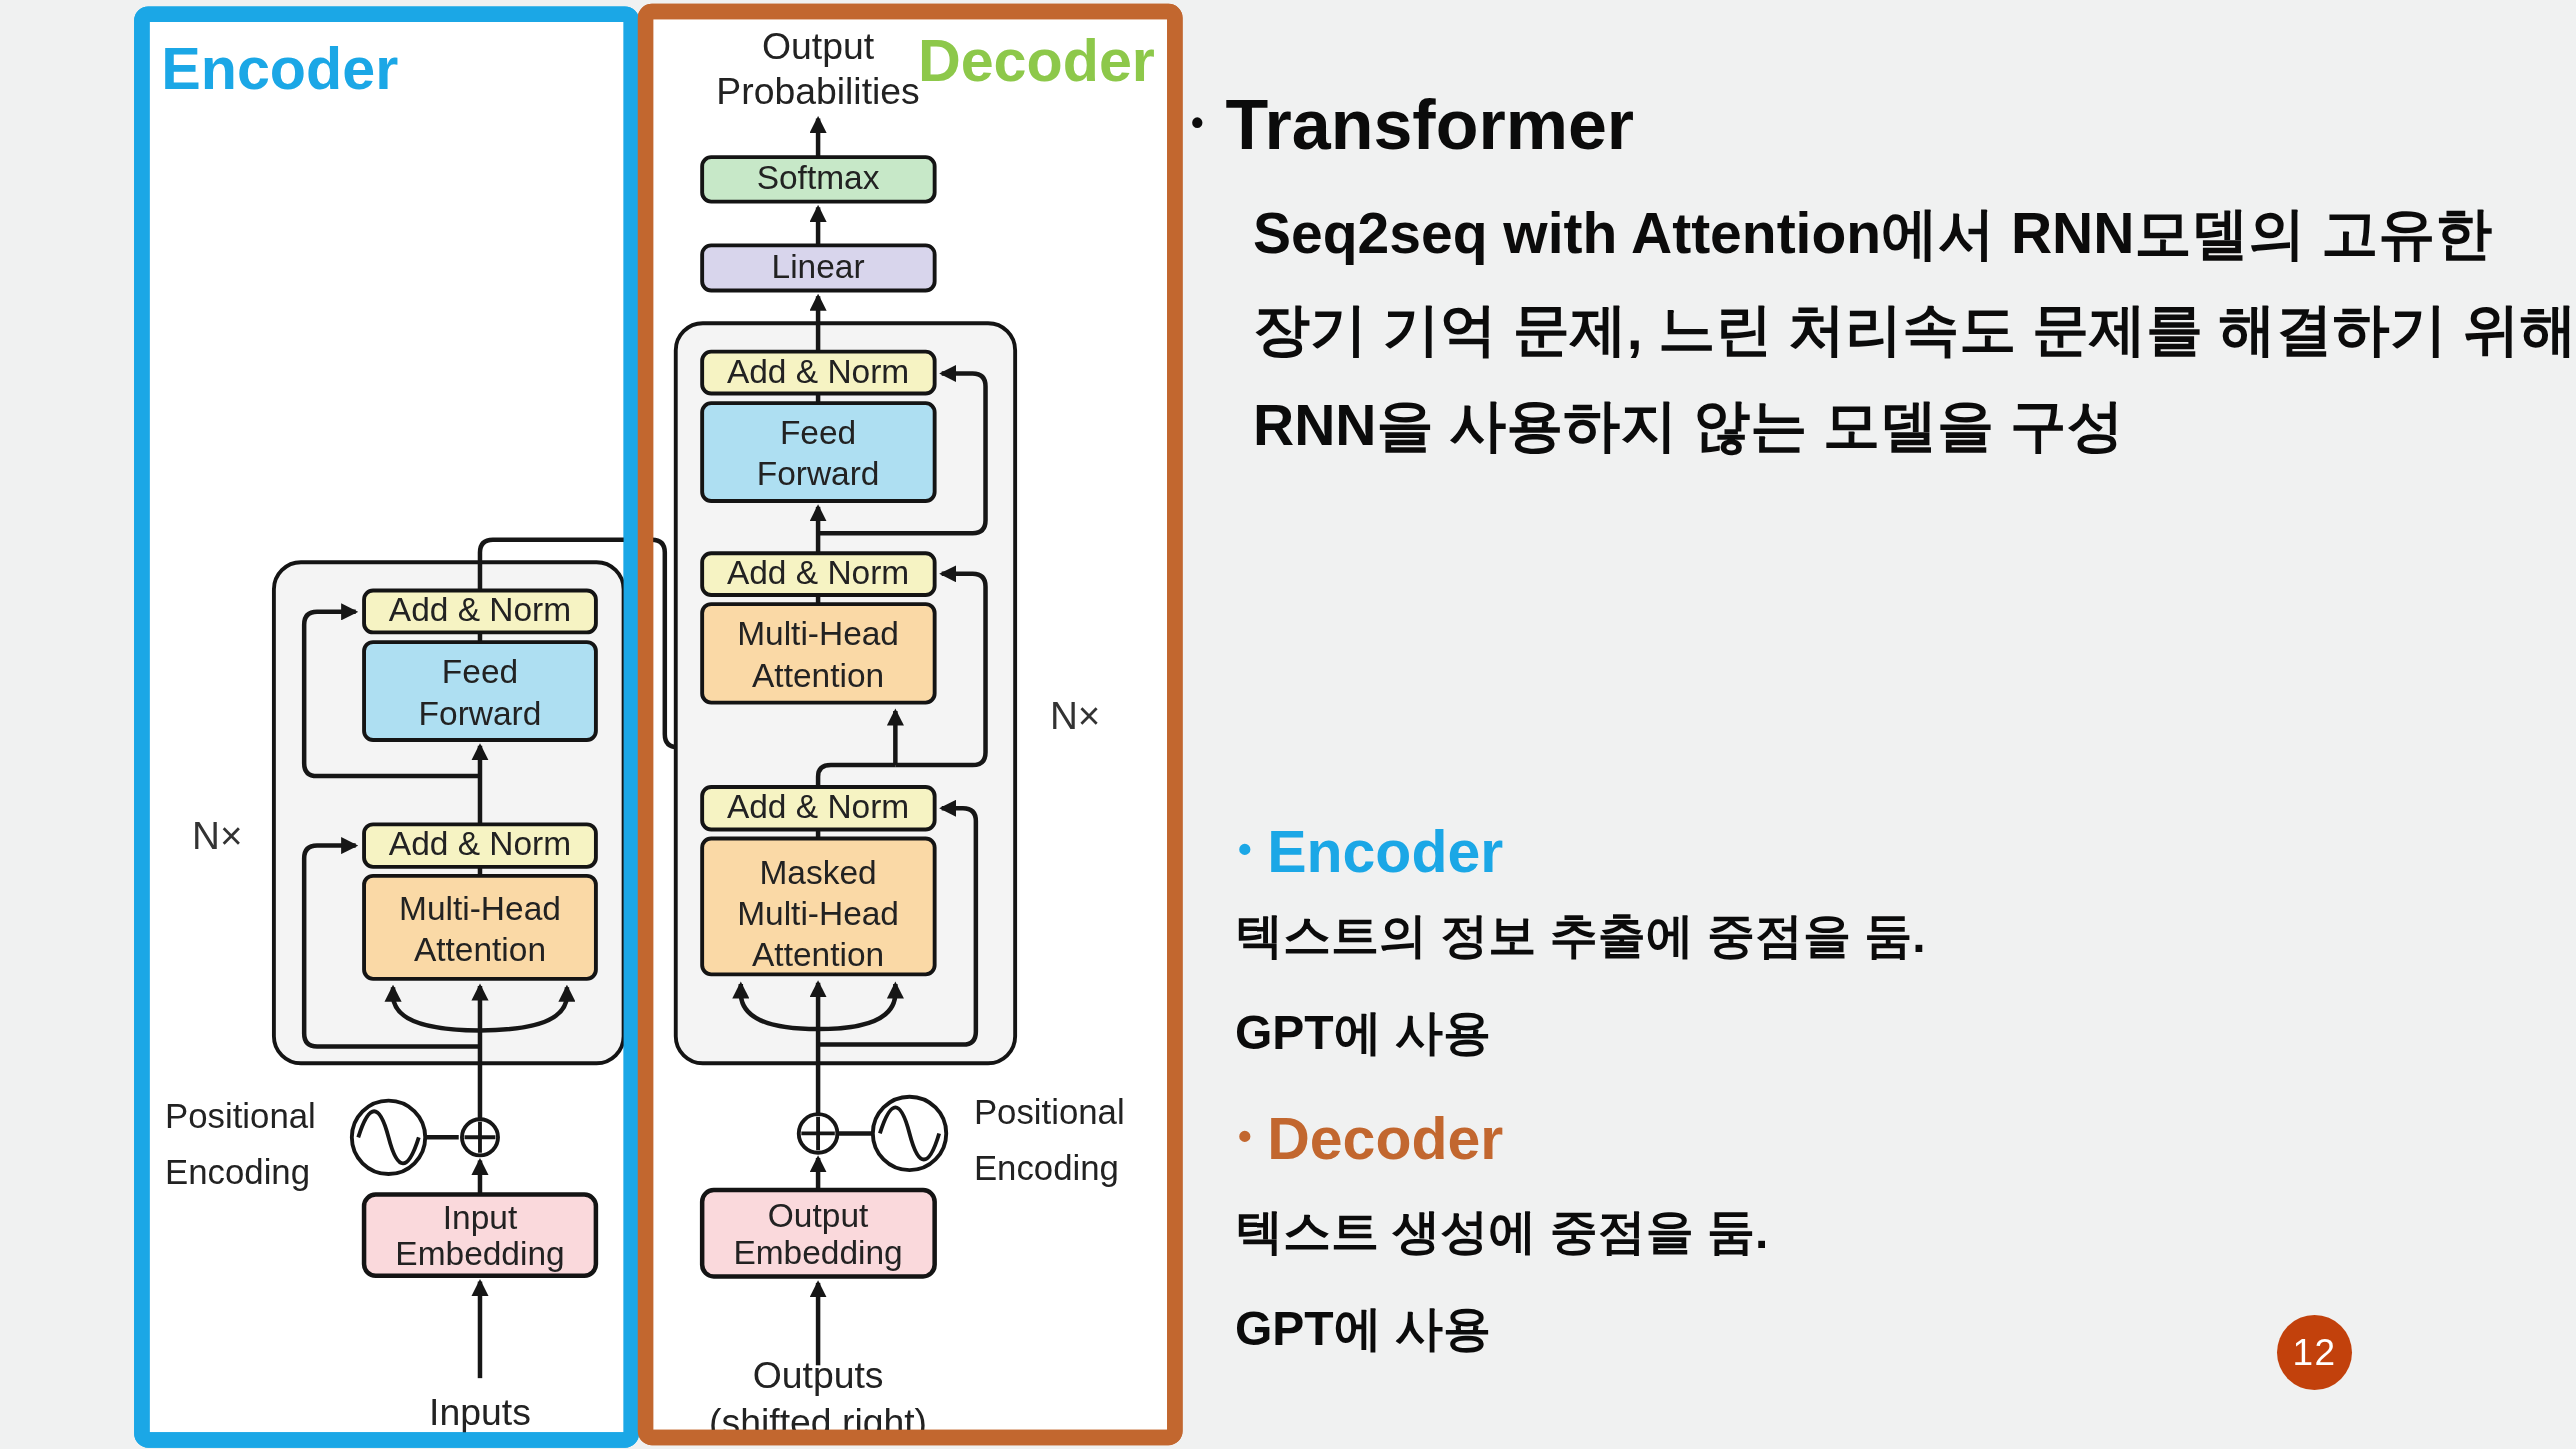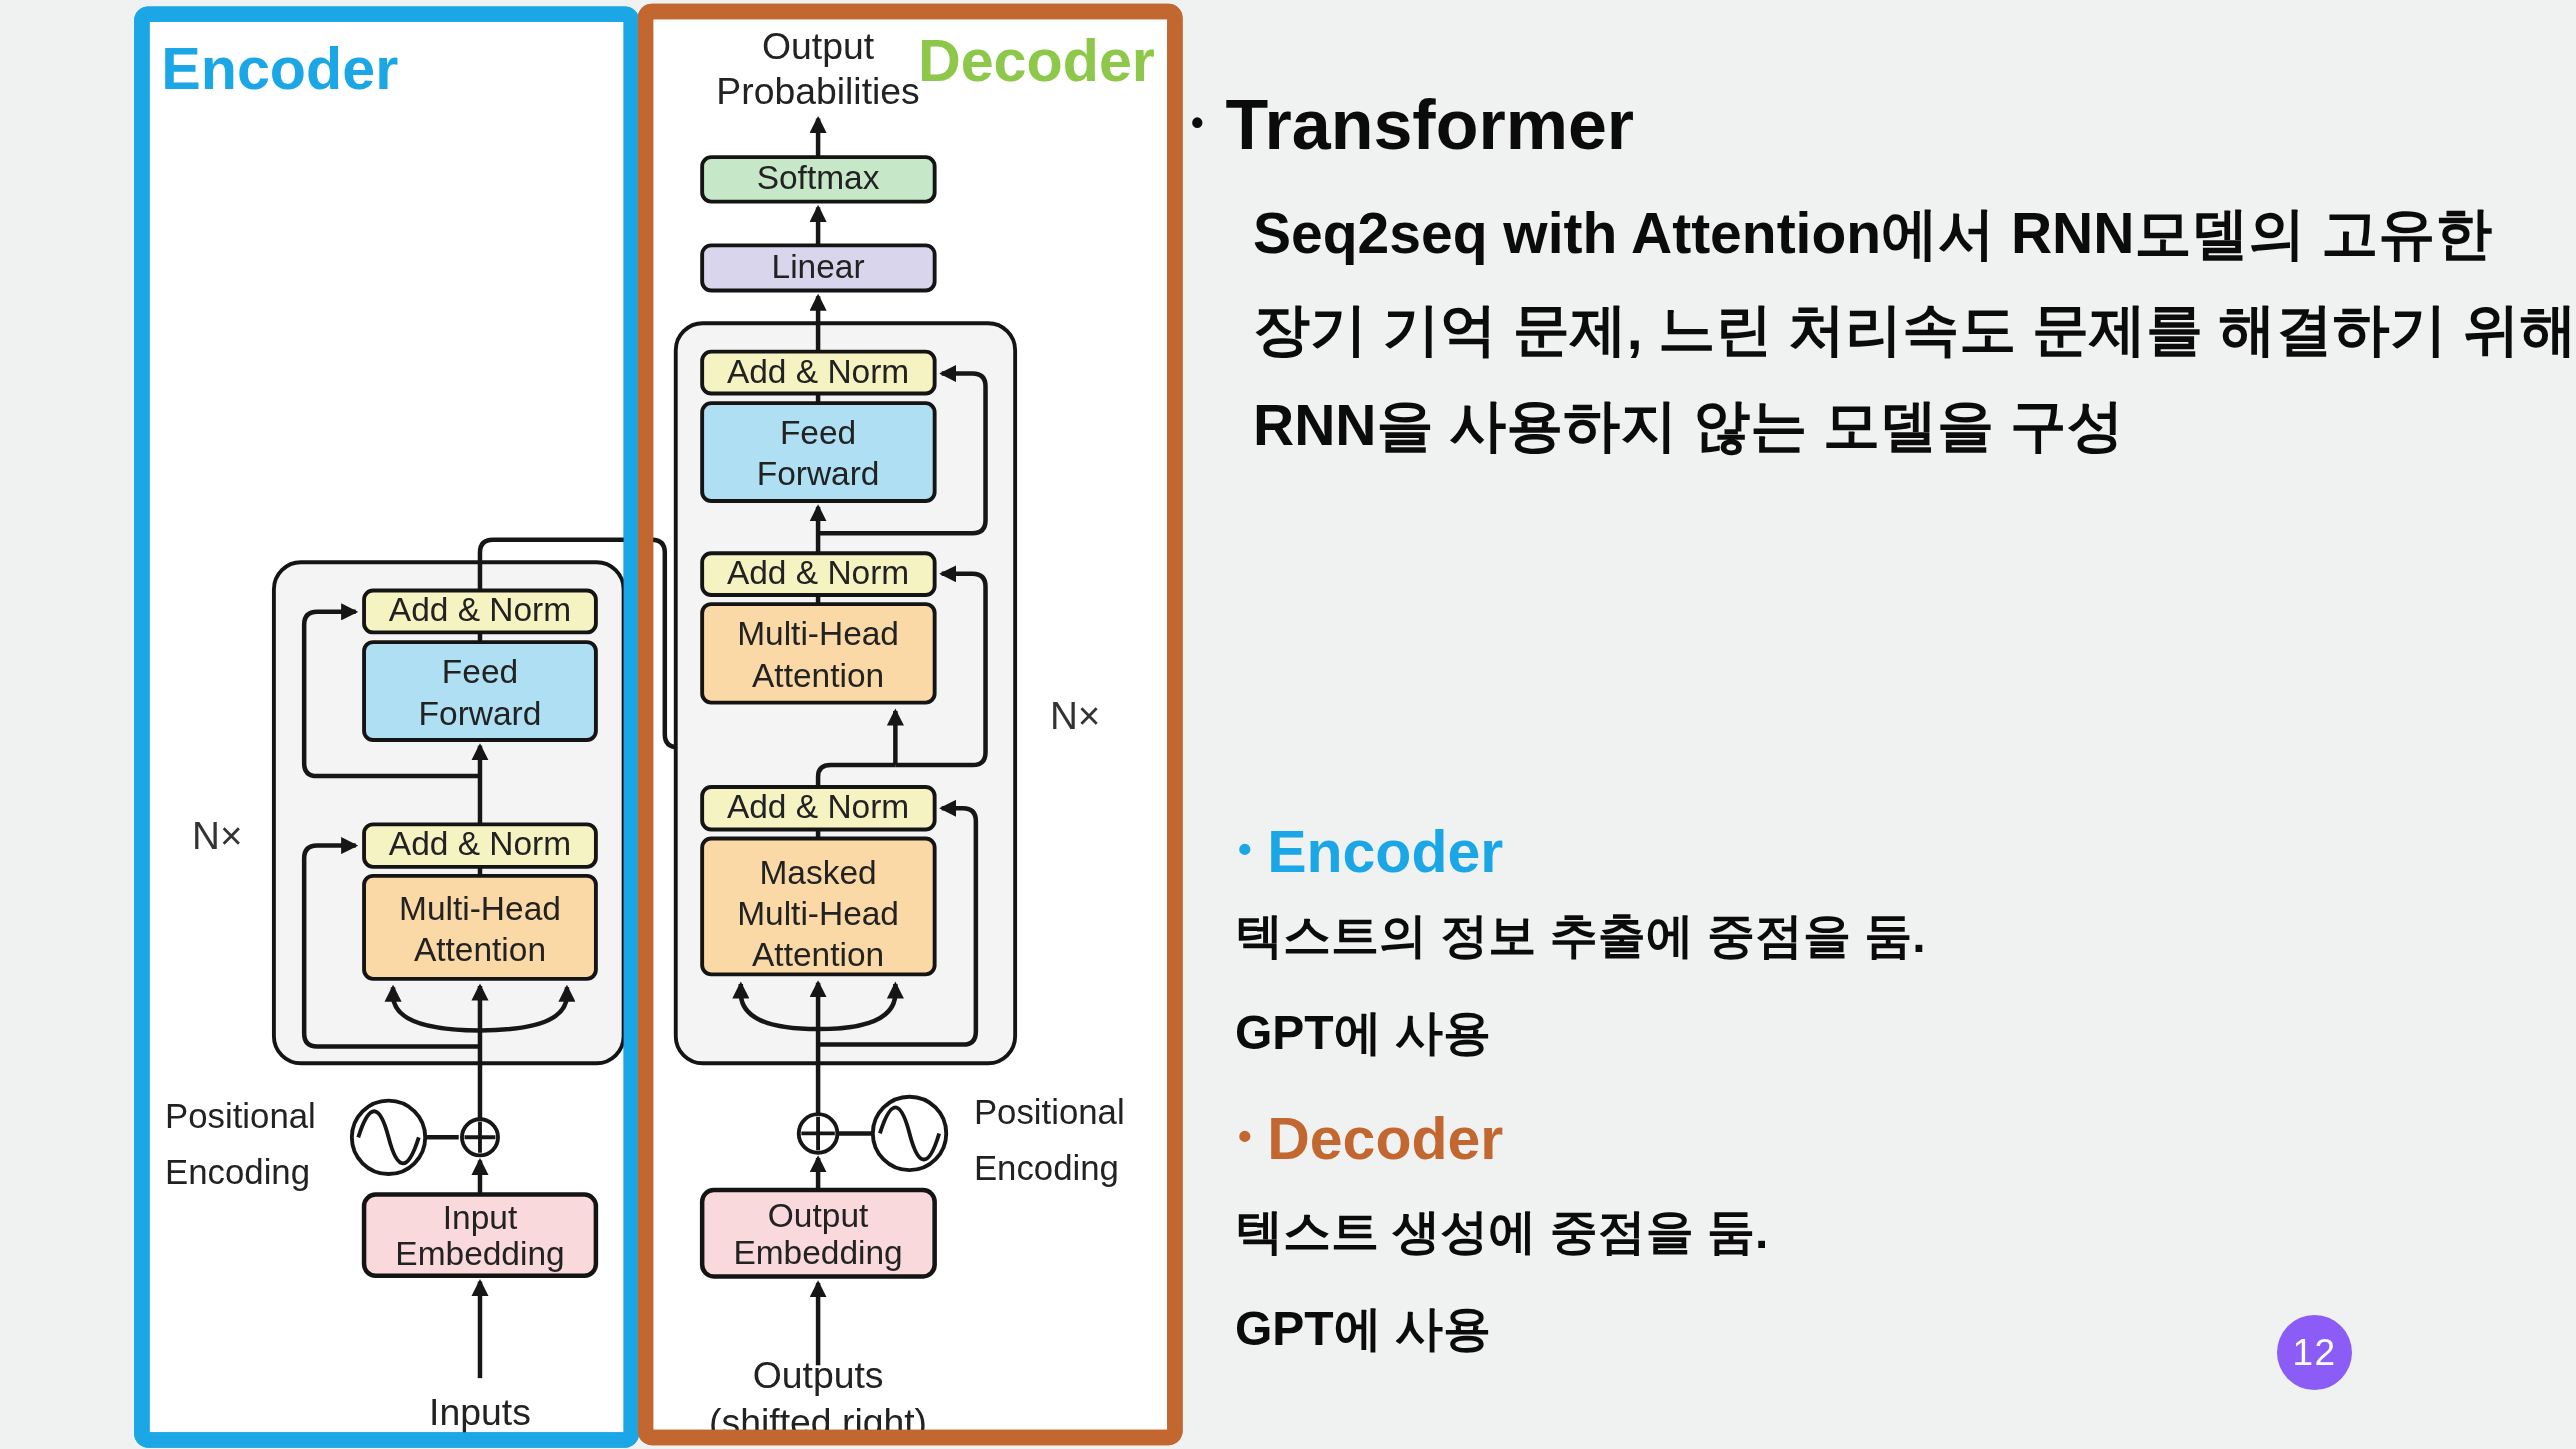--- a/index.html
+++ b/index.html
@@ -11,21 +11,21 @@
   .t-bullet{font-size:36px;vertical-align:14px;margin-right:22px;}
   .para-line{left:1213px;font-size:57px;margin-left:40px;}
   .p1{top:205px;} .p2{top:301px;} .p3{top:397px;}
   .head-line{left:1238px;font-size:59px;}
   .enc-head{top:815px;color:#1BA7E6;margin-top:8px;}
   .dec-head{top:1110px;color:#C2672F;}
   .h-bullet{font-size:39px;vertical-align:10.3px;margin-right:15.5px;}
   .sub-line{left:1235px;font-size:48px;}
   .e1{top:912px;} .e2{top:1009px;} .d1{top:1208px;} .d2{top:1305px;}
   .page-badge{position:absolute;left:2277px;top:1315px;width:75px;height:75px;border-radius:50%;
-              background:#8b5cf6;color:#fff;display:flex;align-items:center;justify-content:center;
+              background:#c2410c;color:#fff;display:flex;align-items:center;justify-content:center;
               font-size:37px;font-weight:400;letter-spacing:1.3px;}
   text{font-family:"Liberation Sans","DejaVu Sans",sans-serif;}
   .boxlabel{font-size:52px;fill:#222;text-anchor:middle;}
   .toplabel{font-size:58px;fill:#222;text-anchor:middle;}
   .sidelabel{font-size:54px;fill:#222;}
   .nxlabel{font-size:60px;fill:#333;}
   .enc-tag{font-size:92px;font-weight:700;fill:#1BA7E6;}
   .dec-tag{font-size:92px;font-weight:700;fill:#8DC84A;}
   .wire{fill:none;stroke:#161616;stroke-width:7;}
   .thin{stroke-width:6;}

